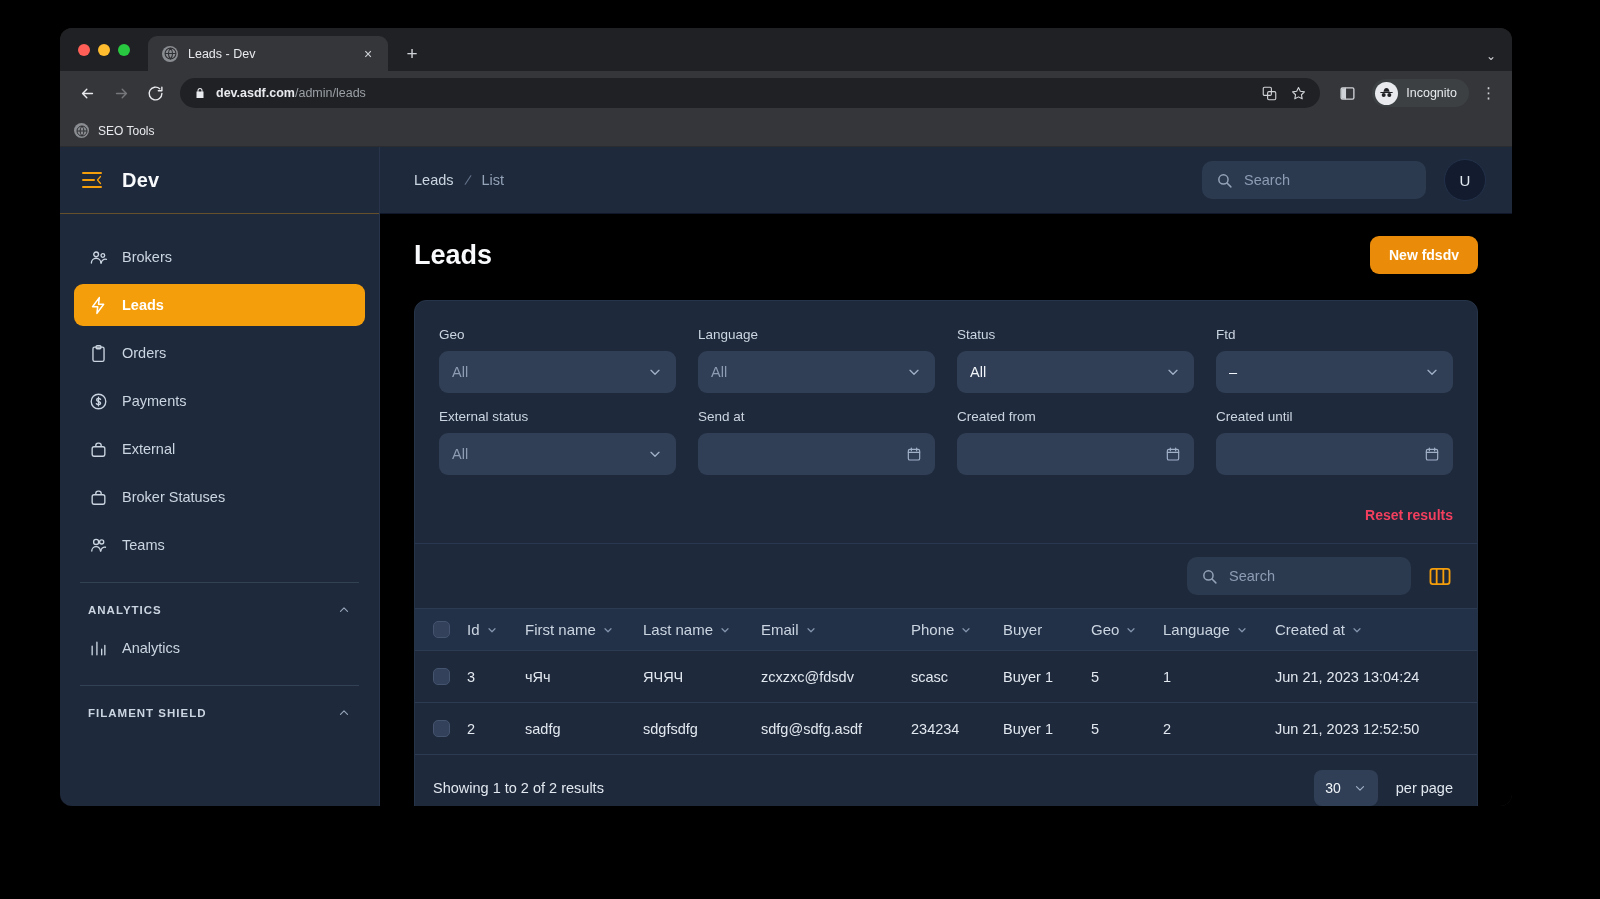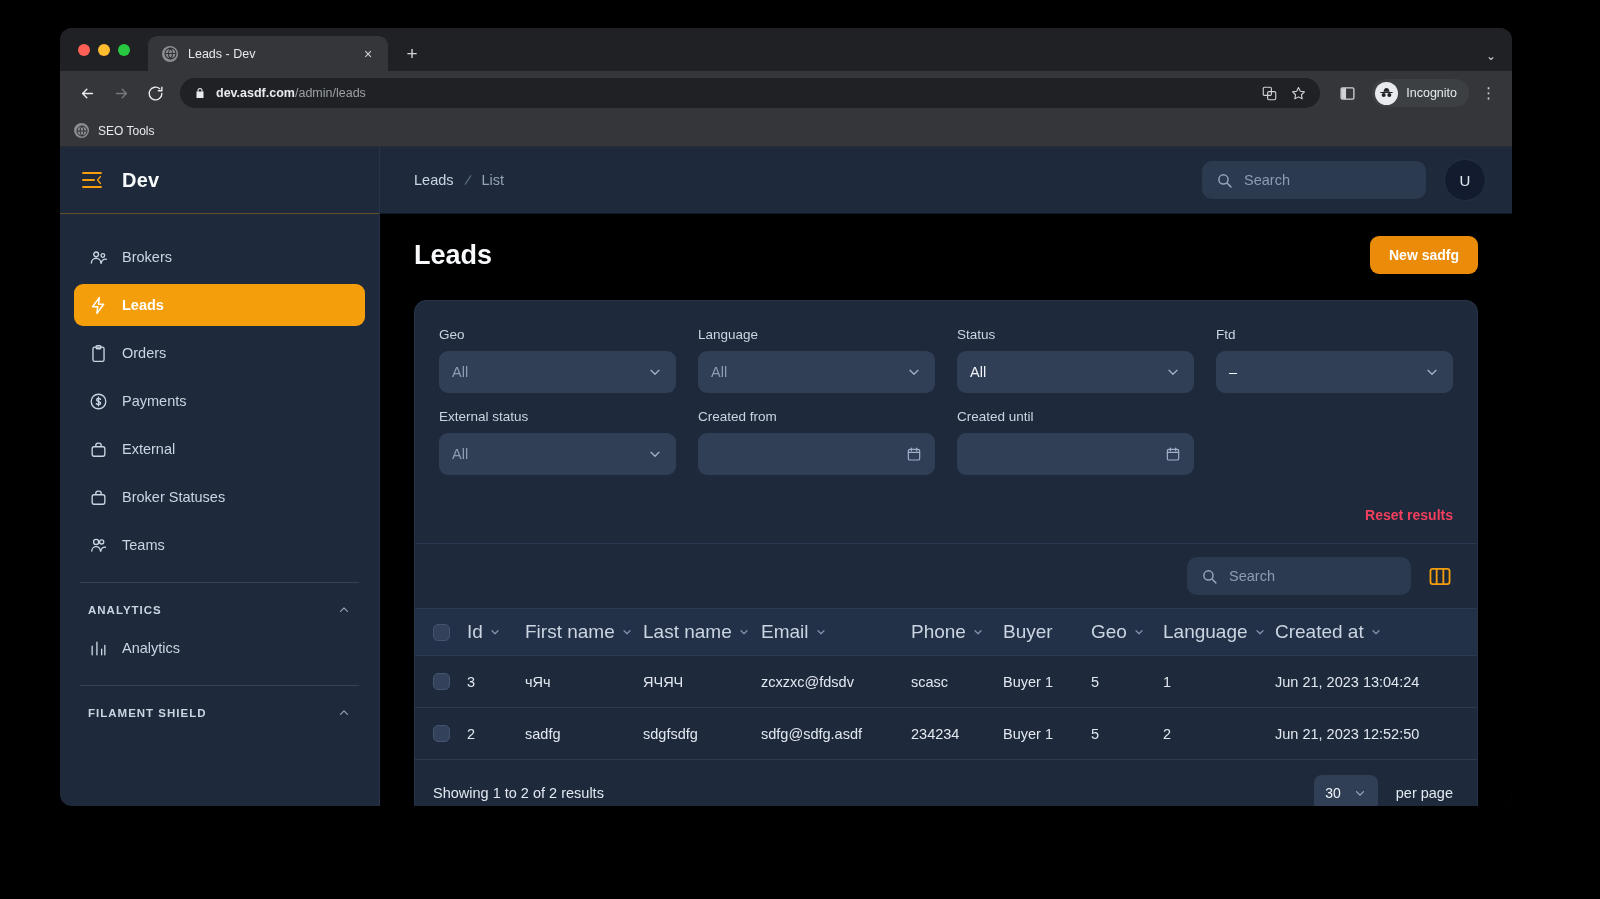--- a/index.html
+++ b/index.html
@@ -245,21 +245,21 @@
     display: flex; align-items: center; justify-content: flex-end;
     gap: 16px; padding: 13px 24px;
   }
   #columns-toggle { width: 26px; height: 22px; display:flex; align-items:center; justify-content:center; }
   #columns-toggle svg { width: 24px; height: 21px; display: block; }
 
   
   table { width: 100%; border-collapse: collapse; table-layout: fixed; }
   thead th {
     background: #223048;
-    color: #cbd5e1; font-size: 19px; font-weight: normal;
+    color: #cbd5e1; font-size: 15px; font-weight: normal;
     text-align: left; padding: 12px 6px;
     border-top: 1px solid #2c3a52;
     border-bottom: 1px solid #2c3a52;
     white-space: nowrap;
   }
   thead th .th-inner { display: flex; align-items: center; gap: 6px; }
   thead th svg { width: 12px; height: 12px; color: #8496ad; display:block; flex:none; }
   tbody td {
     color: #e2e8f0; font-size: 14.5px;
     padding: 17px 6px;
@@ -529,21 +529,21 @@
             </span>
             <input type="text" placeholder="Search" style="">
           </div>
           <div id="user-avatar">U</div>
         </div>
       </div>
 
       <div id="content">
         <div id="page-head">
           <span id="page-title">Leads</span>
-          <button id="new-lead-btn">New sadfg</button>
+          <button id="new-lead-btn">New fdsdv</button>
         </div>
 
         <div id="panel">
 
           <div id="filters">
             <div class="filter-grid">
 
               <div>
                 <div class="filter-label">Geo</div>
                 <div class="filter-control">
@@ -597,20 +597,32 @@
                 <div class="filter-control">
                   <span class="ctl-text">All</span>
                   <span>
                       <svg viewBox="0 0 24 24" fill="none" stroke="currentColor" stroke-width="2" stroke-linecap="round" stroke-linejoin="round">
                         <path d="M6 9.5l6 6 6-6"></path>
                       </svg>
                     </span>
                 </div>
               </div>
 
+              <div>
+                <div class="filter-label">Send at</div>
+                <div class="filter-control">
+                  <span class="ctl-text"></span>
+                  <span>
+                      <svg viewBox="0 0 24 24" fill="none" stroke="currentColor" stroke-width="1.8" stroke-linecap="round" stroke-linejoin="round">
+                        <rect x="3.5" y="5" width="17" height="16" rx="2.4"></rect>
+                        <path d="M3.5 9.5h17M8 3v4M16 3v4"></path>
+                      </svg>
+                    </span>
+                </div>
+              </div>
 
               <div>
                 <div class="filter-label">Created from</div>
                 <div class="filter-control">
                   <span class="ctl-text"></span>
                   <span>
                       <svg viewBox="0 0 24 24" fill="none" stroke="currentColor" stroke-width="1.8" stroke-linecap="round" stroke-linejoin="round">
                         <rect x="3.5" y="5" width="17" height="16" rx="2.4"></rect>
                         <path d="M3.5 9.5h17M8 3v4M16 3v4"></path>
                       </svg>

